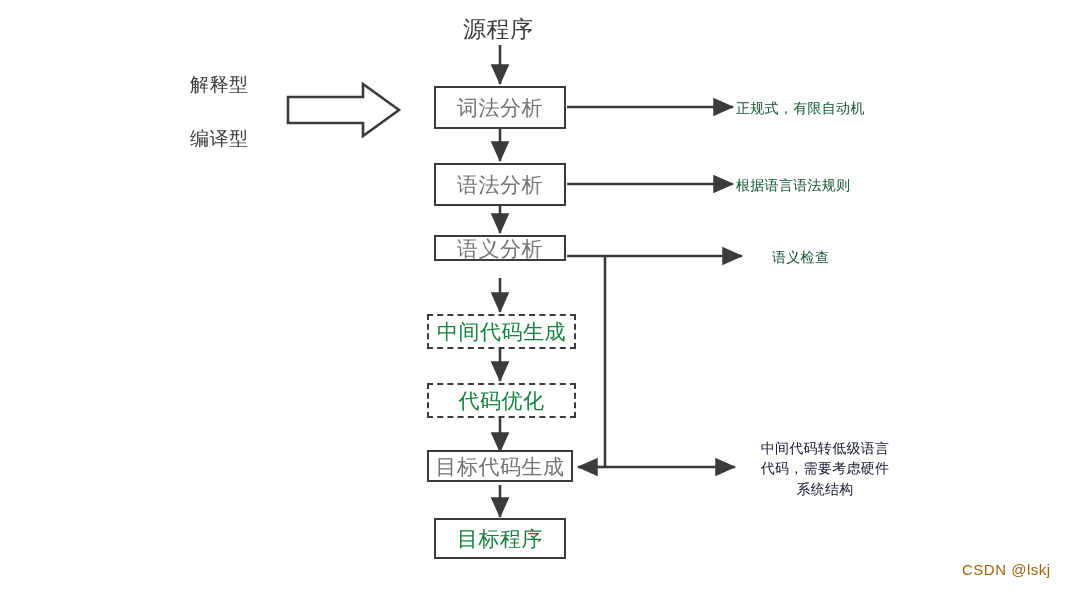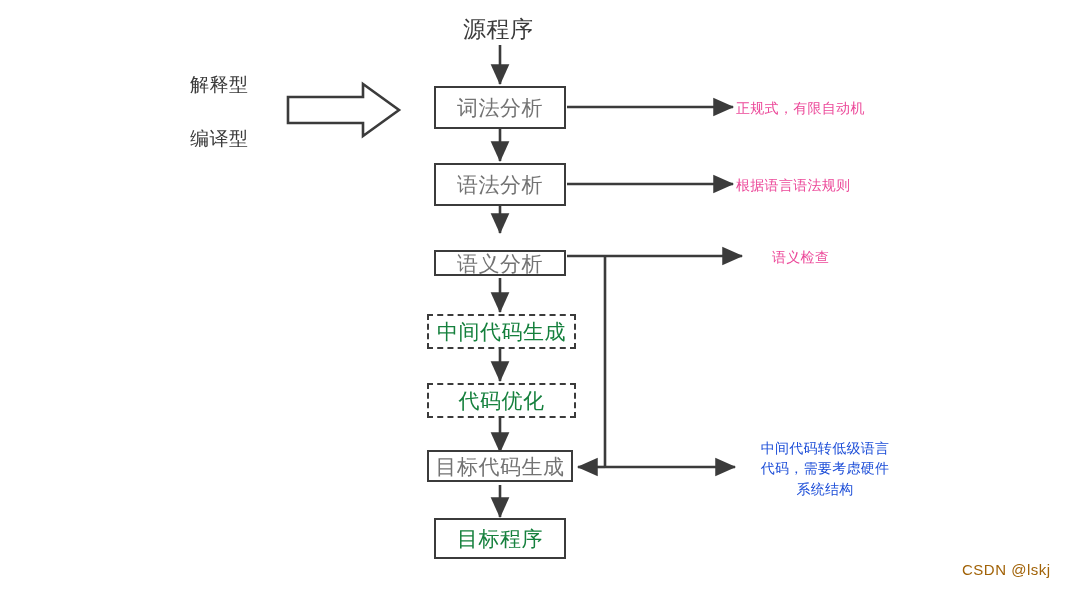--- a/index.html
+++ b/index.html
@@ -55,27 +55,27 @@
   .title-label {
     font-size: 23px;
     letter-spacing: 0.5px;
   }
   .side-label {
     font-size: 19px;
     letter-spacing: 0.5px;
   }
   .anno-label {
     font-size: 14px;
-    color: #ec4899;
+    color: #14532d;
     letter-spacing: 0.3px;
   }
   .anno-multiline {
     position: absolute;
     font-size: 14px;
-    color: #1d4ed8;
+    color: #0f172a;
     text-align: center;
     line-height: 1.45;
     letter-spacing: 0.3px;
   }
   .watermark {
     position: absolute;
     font-size: 15px;
     color: #a16207;
     letter-spacing: 0.5px;
     white-space: nowrap;
@@ -133,21 +133,21 @@
   <div class="plain-label side-label" style="left:190px; top:126px;">编译型</div>
 
   <div class="node solid blue" style="left:434px; top:86px; width:132px; height:43px;">
     <span class="nodetext">词法分析</span>
   </div>
 
   <div class="node solid blue" style="left:434px; top:163px; width:132px; height:43px;">
     <span class="nodetext">语法分析</span>
   </div>
 
-  <div class="node solid blue" style="left:434px; top:250px; width:132px; height:26px;">
+  <div class="node solid blue" style="left:434px; top:235px; width:132px; height:26px;">
     <span class="nodetext">语义分析</span>
   </div>
 
   <div class="node dashed dark" style="left:427px; top:314px; width:149px; height:35px;">
     <span class="nodetext">中间代码生成</span>
   </div>
 
   <div class="node dashed dark" style="left:427px; top:383px; width:149px; height:35px;">
     <span class="nodetext">代码优化</span>
   </div>

